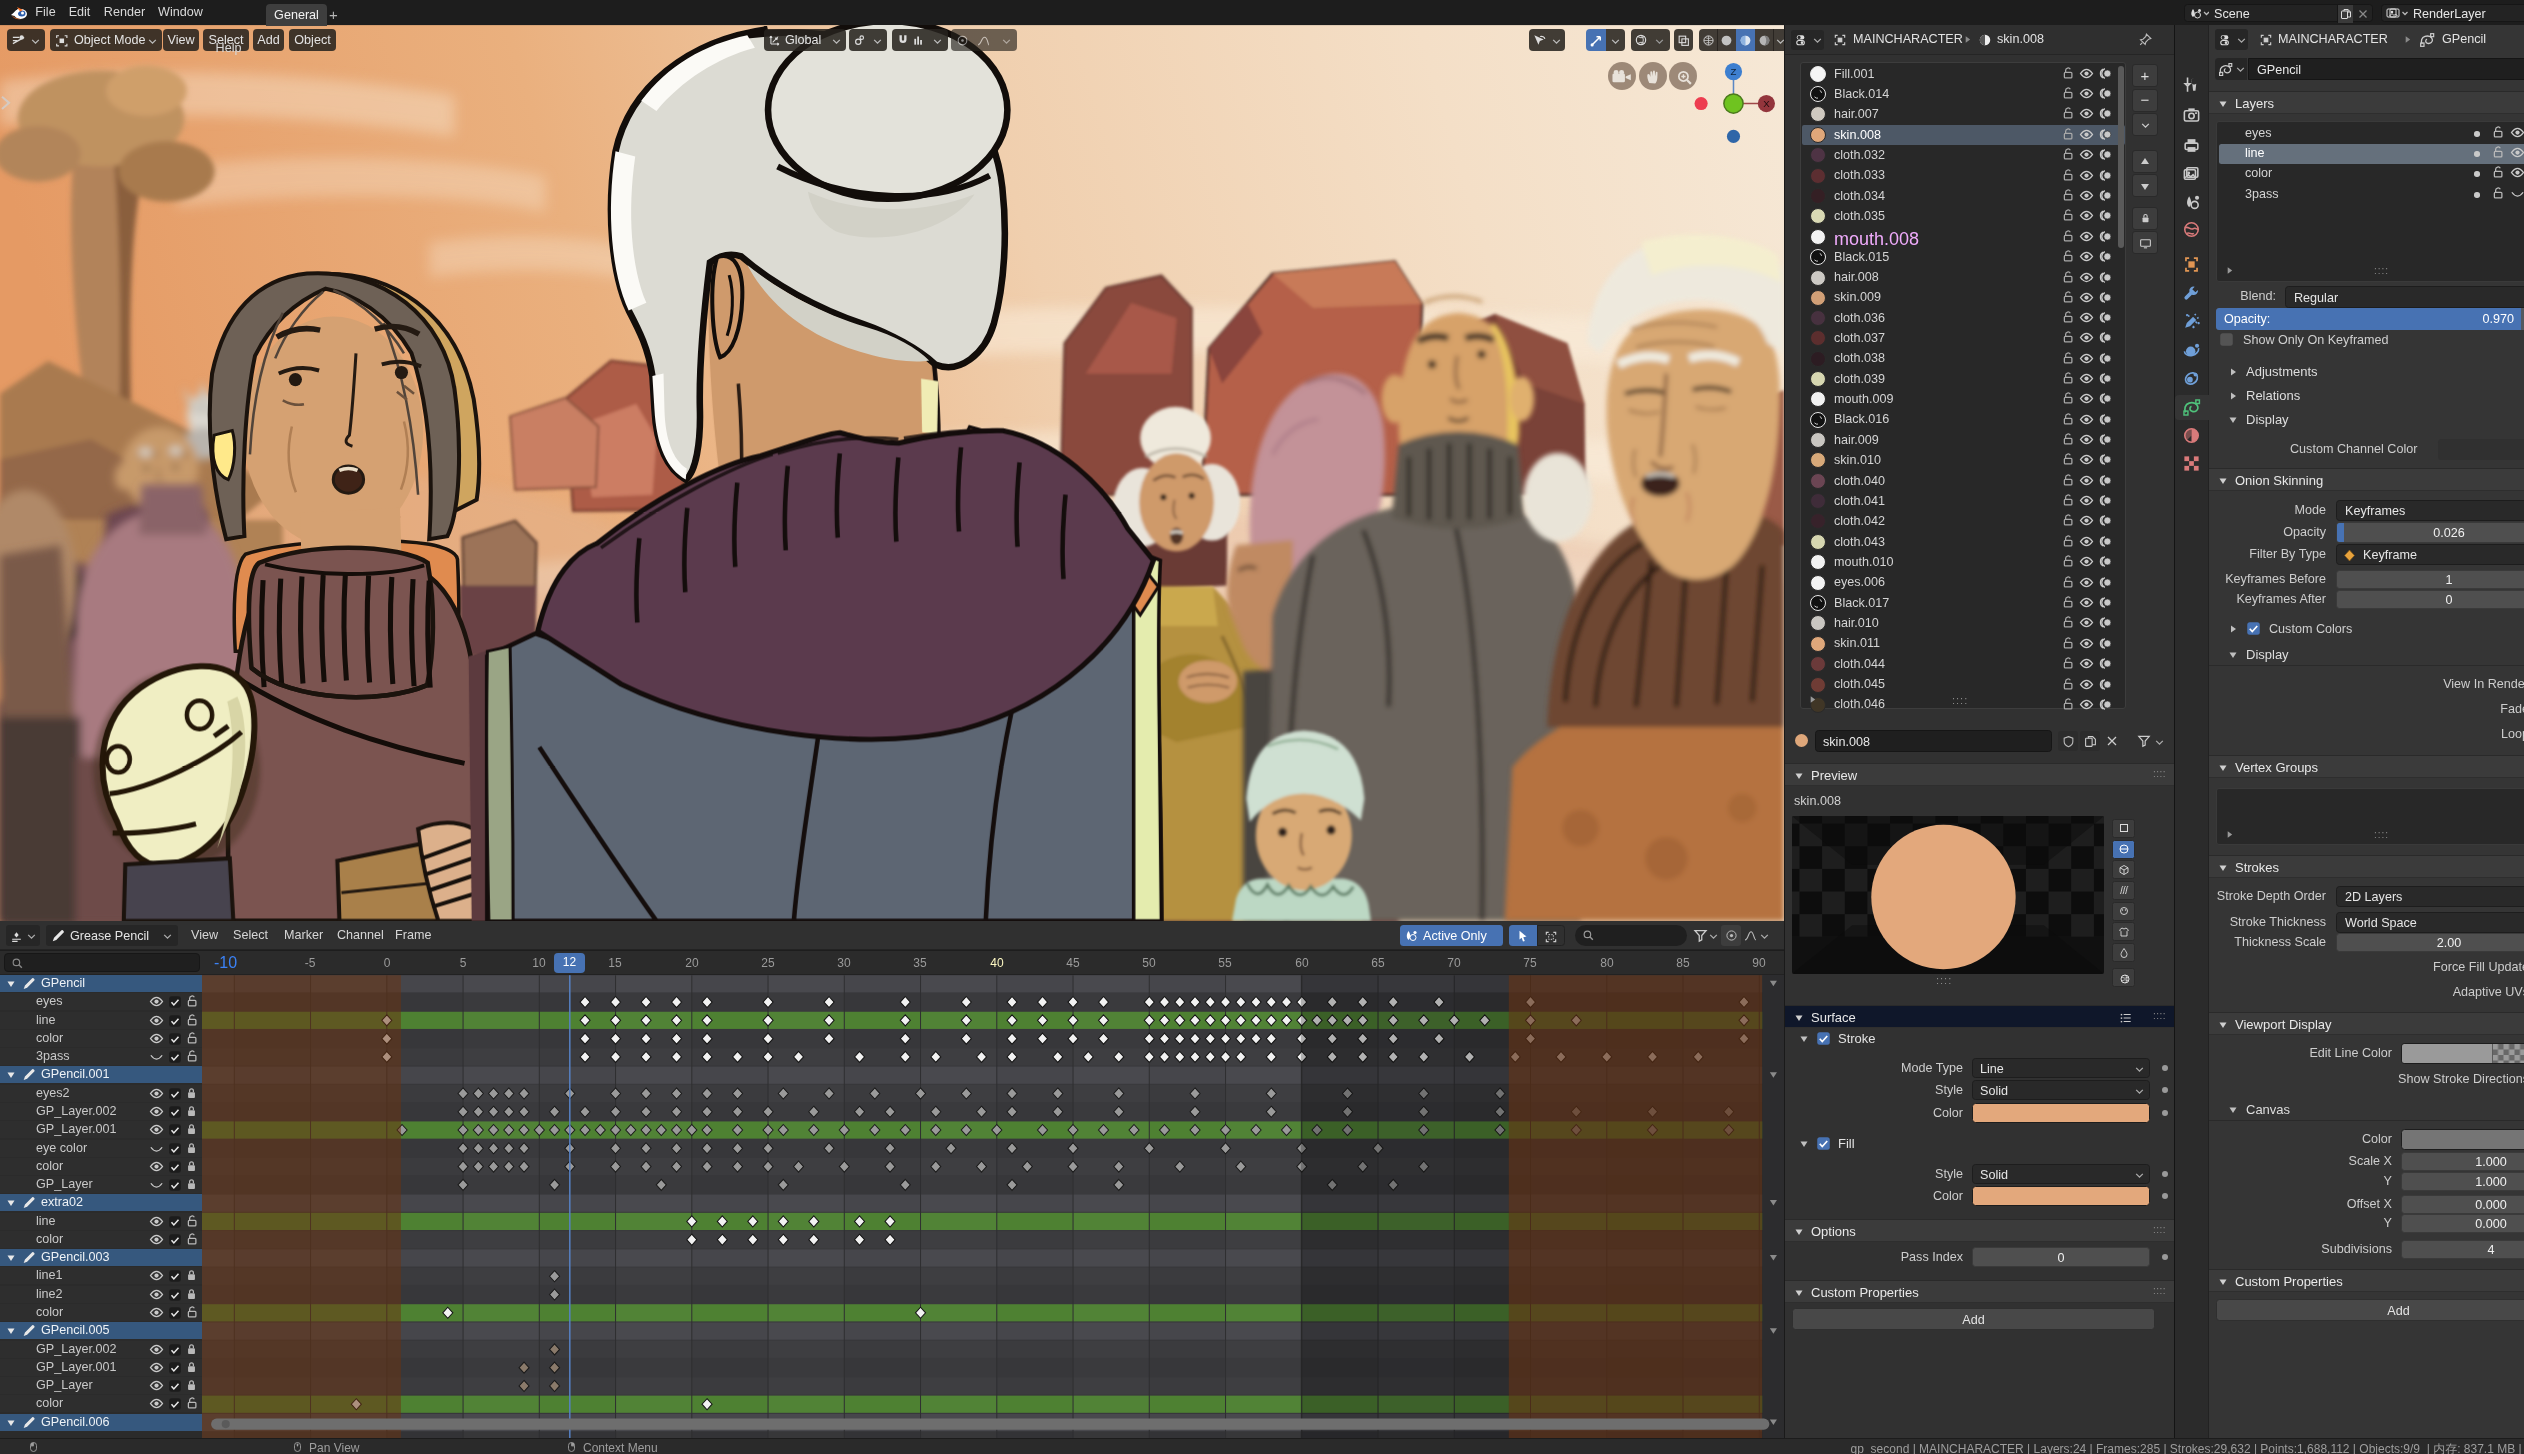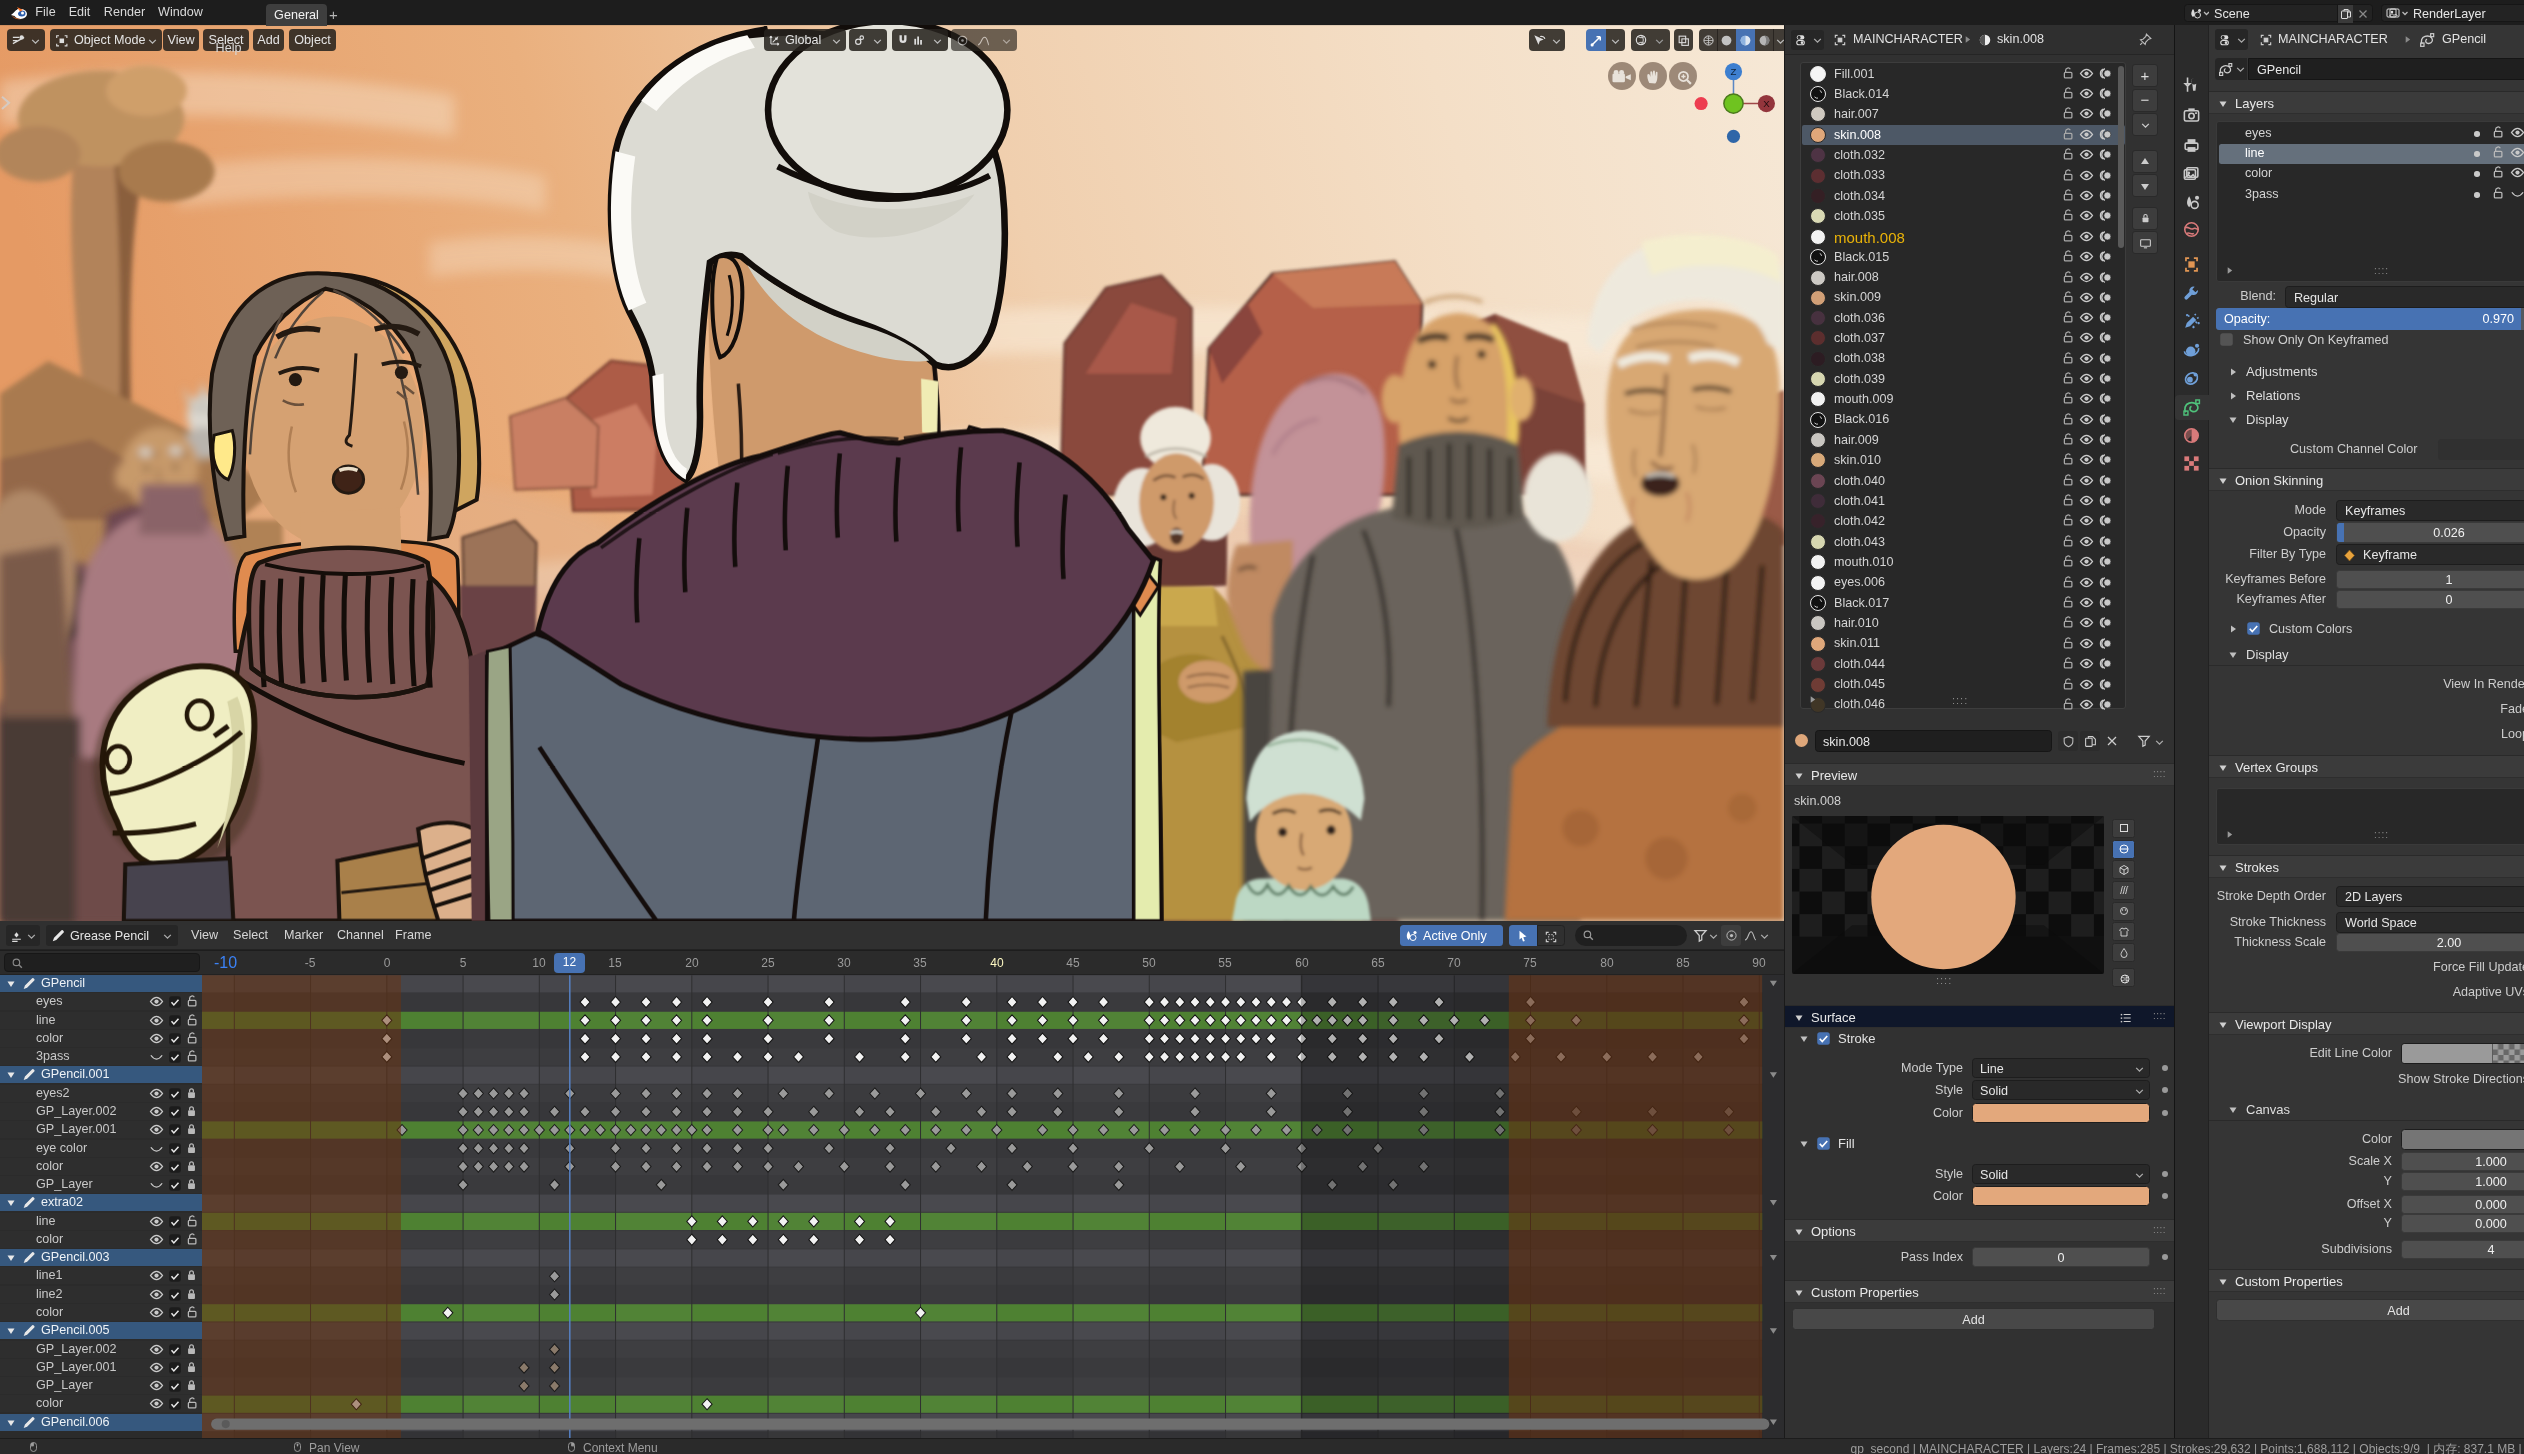--- a/index.html
+++ b/index.html
@@ -1364,21 +1364,21 @@
           <path d="M12 5.5 C6.5 5.5 3 11.5 2.5 12 C3 12.5 6.5 18.5 12 18.5 C17.5 18.5 21 12.5 21.5 12 C21 11.5 17.5 5.5 12 5.5 Z" fill="none" stroke="#c9c9c9" stroke-width="2"></path>
           <circle cx="12" cy="12" r="3.4" fill="#c9c9c9"></circle>
         </svg>
         <svg style="position:absolute;left:297px;top:145px" width="15" height="15" viewBox="0 0 24 24">
           <path d="M8 5 a8 8 0 0 0 0 14" fill="none" stroke="#c9c9c9" stroke-width="2"></path>
           <path d="M11 4.2 a8.6 8.6 0 0 0 0 15.6" fill="none" stroke="#c9c9c9" stroke-width="2"></path>
           <circle cx="15" cy="12" r="5.6" fill="#c9c9c9"></circle>
           <circle cx="15" cy="12" r="5.6" fill="none" stroke="#2a2a2a" stroke-width="1"></circle>
         </svg>
         <div style="position:absolute;left:9px;top:166px;width:16px;height:16px;border-radius:50%;background:#f2f2f2;border:1px solid #2a2a2a;"></div>
-        <span style="position:absolute;left:33px;top:166px;color:#eab308;font-size:15px;font-family:'Liberation Sans',sans-serif;">mouth.008</span>
+        <span style="position:absolute;left:33px;top:166px;color:#f0abfc;font-size:18px;font-family:'Liberation Sans',sans-serif;">mouth.008</span>
         <svg style="position:absolute;left:259px;top:166px" width="15" height="15" viewBox="0 0 24 24">
           <rect x="7" y="10" width="12" height="9" rx="1.5" fill="none" stroke="#a9a9a9" stroke-width="2"></rect>
           <path d="M9 10 V7 a4 4 0 0 1 7.5 -1.8" fill="none" stroke="#a9a9a9" stroke-width="2"></path>
         </svg>
         <svg style="position:absolute;left:278px;top:166px" width="15" height="15" viewBox="0 0 24 24">
           <path d="M12 5.5 C6.5 5.5 3 11.5 2.5 12 C3 12.5 6.5 18.5 12 18.5 C17.5 18.5 21 12.5 21.5 12 C21 11.5 17.5 5.5 12 5.5 Z" fill="none" stroke="#c9c9c9" stroke-width="2"></path>
           <circle cx="12" cy="12" r="3.4" fill="#c9c9c9"></circle>
         </svg>
         <svg style="position:absolute;left:297px;top:166px" width="15" height="15" viewBox="0 0 24 24">
           <path d="M8 5 a8 8 0 0 0 0 14" fill="none" stroke="#c9c9c9" stroke-width="2"></path>

